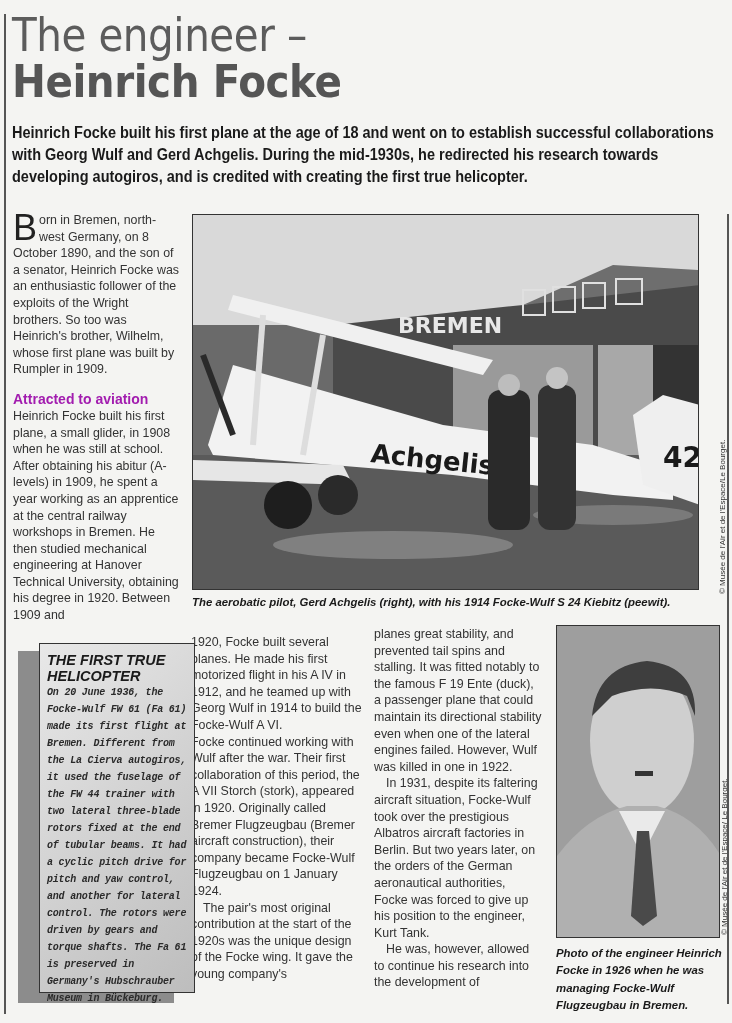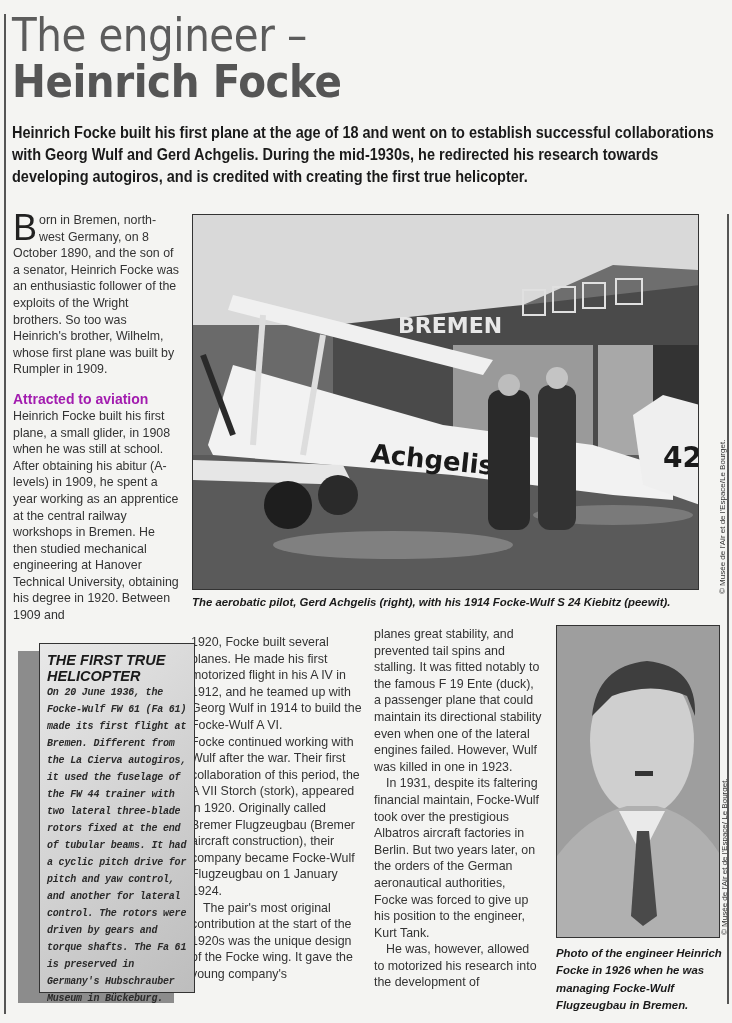--- a/index.html
+++ b/index.html
@@ -147,23 +147,23 @@
 <div class="credit-v" style="left:718px; top:594px;">© Musée de l'Air et de l'Espace/Le Bourget.</div>
 <p class="caption" style="left:192px; top:594px; width:520px;">The aerobatic pilot, Gerd Achgelis (right), with his 1914 Focke-Wulf S 24 Kiebitz (peewit).</p>
 
 <div class="col col2">
   <p>1920, Focke built several planes. He made his first motorized flight in his A IV in 1912, and he teamed up with Georg Wulf in 1914 to build the Focke-Wulf A VI.</p>
   <p>Focke continued working with Wulf after the war. Their first collaboration of this period, the A VII Storch (stork), appeared in 1920. Originally called Bremer Flugzeugbau (Bremer aircraft construction), their company became Focke-Wulf Flugzeugbau on 1 January 1924.</p>
   <p class="indent">The pair's most original contribution at the start of the 1920s was the unique design of the Focke wing. It gave the young company's</p>
 </div>
 
 <div class="col col3">
-  <p>planes great stability, and prevented tail spins and stalling. It was fitted notably to the famous F 19 Ente (duck), a passenger plane that could maintain its directional stability even when one of the lateral engines failed. However, Wulf was killed in one in 1923.</p>
-  <p class="indent">In 1931, despite its faltering financial maintain, Focke-Wulf took over the prestigious Albatros aircraft factories in Berlin. But two years later, on the orders of the German aeronautical authorities, Focke was forced to give up his position to the engineer, Kurt Tank.</p>
-  <p class="indent">He was, however, allowed to motorized his research into the development of</p>
+  <p>planes great stability, and prevented tail spins and stalling. It was fitted notably to the famous F 19 Ente (duck), a passenger plane that could maintain its directional stability even when one of the lateral engines failed. However, Wulf was killed in one in 1922.</p>
+  <p class="indent">In 1931, despite its faltering aircraft situation, Focke-Wulf took over the prestigious Albatros aircraft factories in Berlin. But two years later, on the orders of the German aeronautical authorities, Focke was forced to give up his position to the engineer, Kurt Tank.</p>
+  <p class="indent">He was, however, allowed to continue his research into the development of</p>
 </div>
 
 <div class="photo-portrait">
   <svg width="164" height="313" viewBox="0 0 164 313">
     <rect width="164" height="313" fill="#9e9e9e"></rect>
     <ellipse cx="85" cy="115" rx="52" ry="75" fill="#cfcfcf"></ellipse>
     <path d="M35 90 Q40 40 90 35 Q140 40 138 90 L130 70 Q95 55 55 70 Z" fill="#3e3e3e"></path>
     <path d="M0 313 L0 230 Q30 190 70 180 L100 180 Q140 190 164 230 L164 313 Z" fill="#b0b0b0"></path>
     <path d="M62 185 L85 230 L108 185 Z" fill="#eaeaea"></path>
     <path d="M80 205 L92 205 L100 290 L86 300 L74 290 Z" fill="#4a4a4a"></path>

